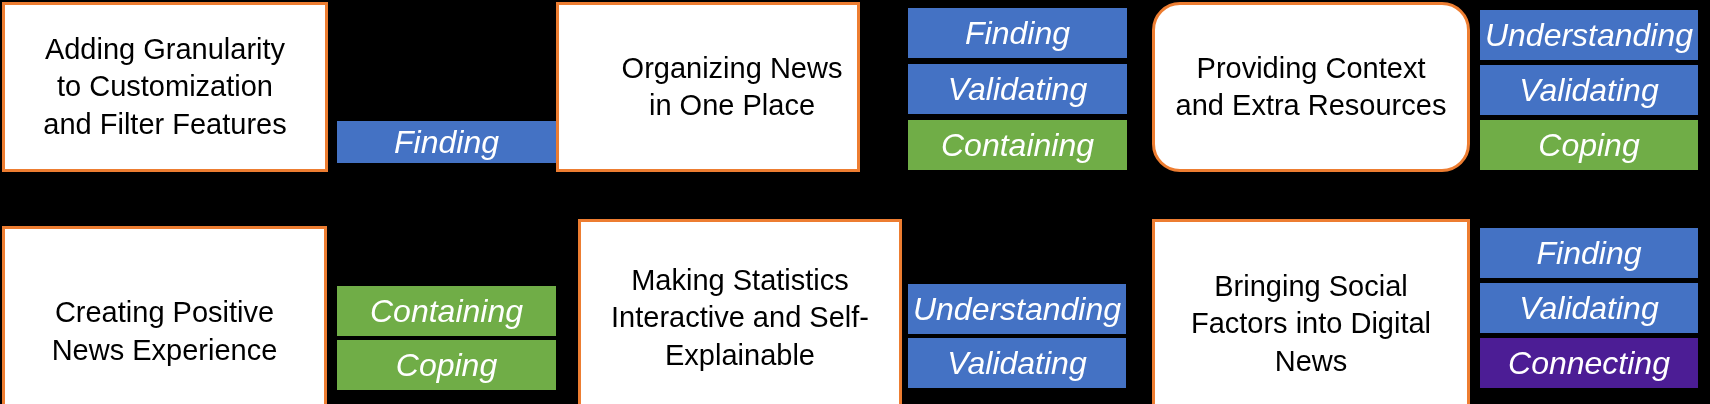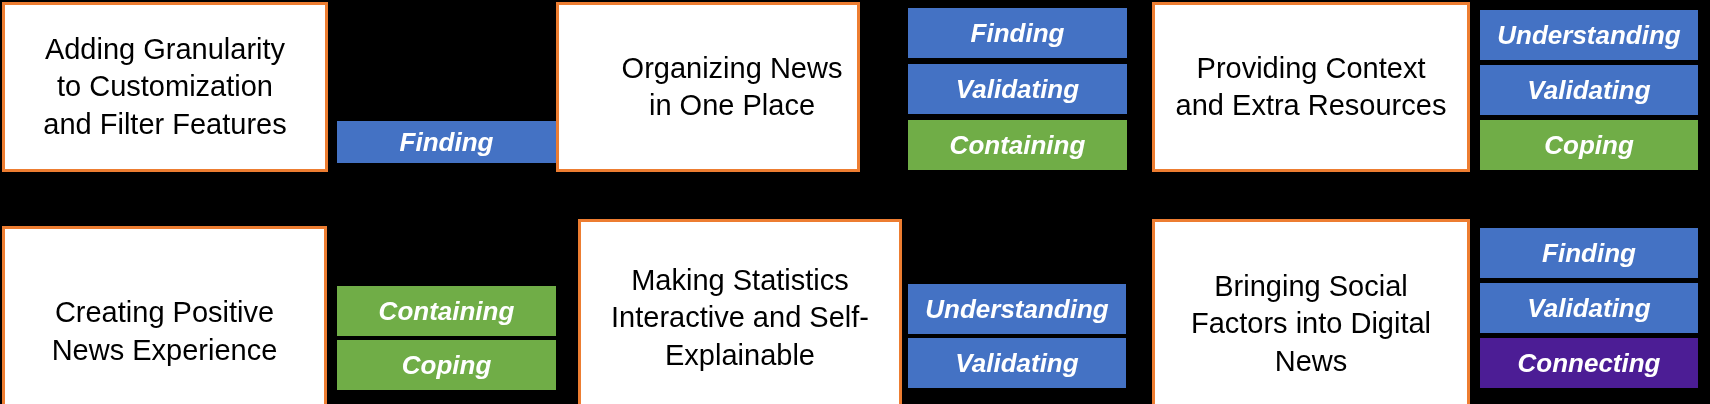--- a/index.html
+++ b/index.html
@@ -14,34 +14,34 @@
   .canvas{position:relative;width:1710px;height:404px;background:var(--bg);overflow:hidden;}
   .card{
     position:absolute;background:var(--card-bg);
     border:3px solid var(--card-border);box-sizing:border-box;
     display:flex;align-items:center;justify-content:center;
     text-align:center;white-space:pre-line;
     font-size:29px;line-height:1.28;color:var(--card-text);
   }
   .c1{left:2px;top:2px;width:326px;height:170px;}
   .c2{left:556px;top:2px;width:304px;height:170px;padding-left:48px;}
-  .c3{left:1152px;top:2px;width:318px;height:170px;}
+  .c3{left:1152px;top:2px;width:318px;height:170px;border-radius:28px;}
   .c4{left:2px;top:226px;width:325px;height:211px;}
   .c5{left:578px;top:219px;width:324px;height:198px;}
   .c6{left:1152px;top:219px;width:318px;height:210px;}
   .tags{position:absolute;display:flex;flex-direction:column;}
   .t1{left:337px;top:121px;width:219px;gap:4px;}
   .t2{left:908px;top:8px;width:219px;gap:6px;}
   .t3{left:1480px;top:10px;width:218px;gap:5px;}
   .t4{left:337px;top:286px;width:219px;gap:4px;}
   .t5{left:908px;top:284px;width:218px;gap:4px;}
   .t6{left:1480px;top:228px;width:218px;gap:5px;}
   .tag{
     height:50px;display:flex;align-items:center;justify-content:center;
-    font-style:italic;font-weight:700;font-size:26px;color:var(--tag-text);
+    font-style:italic;font-weight:400;font-size:32px;color:var(--tag-text);
   }
   .t1 .tag{height:42px;}
 </style>
 </head>
 <body>
 
 <div class="canvas">
 
   <div class="card c1">Adding Granularity
 to Customization

